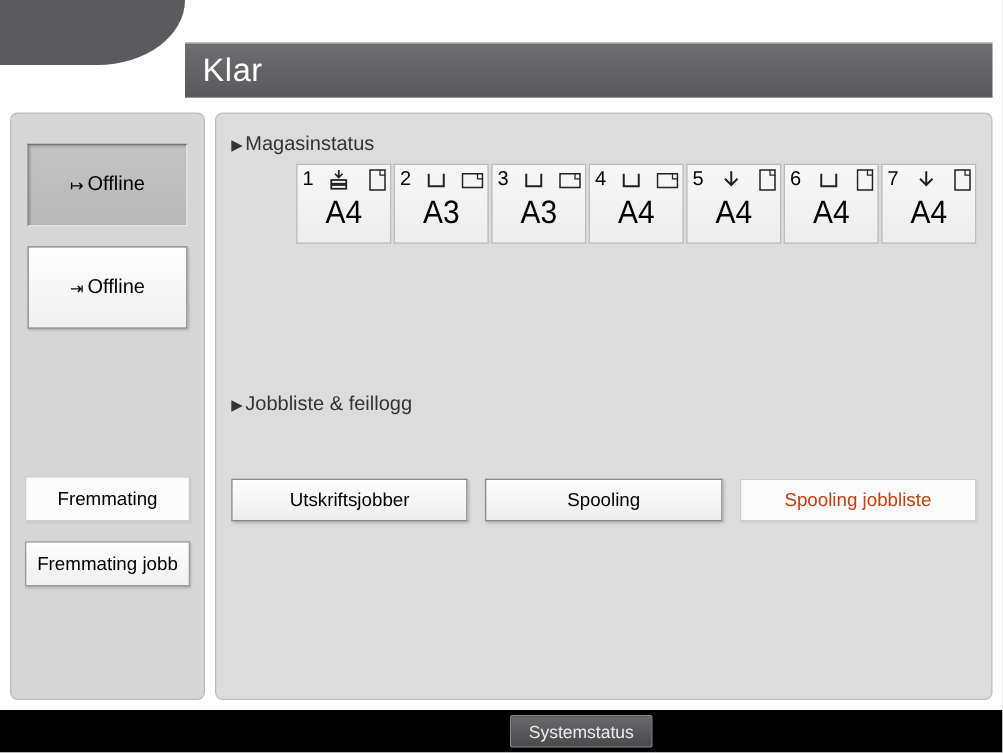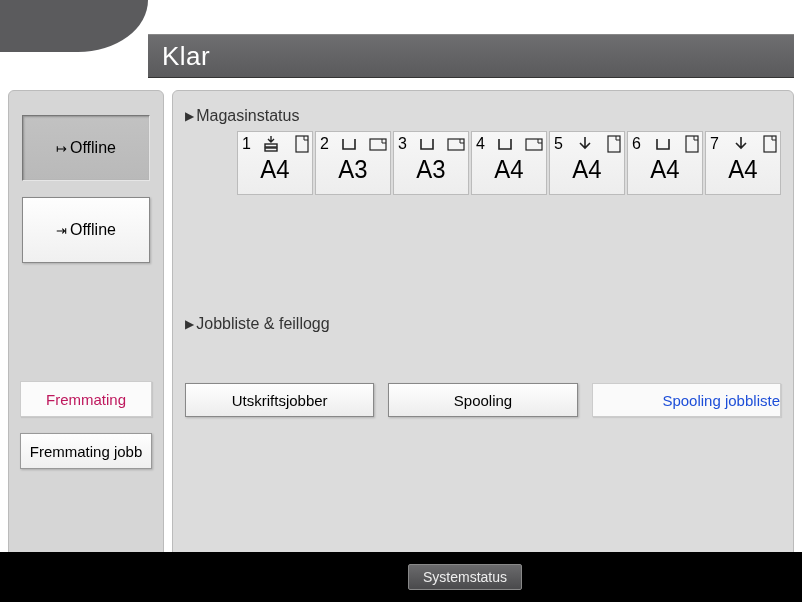--- a/index.html
+++ b/index.html
@@ -81,21 +81,21 @@
     margin: 0 auto 16px auto;
     width: 132px; height: 36px;
     display: flex; align-items: center; justify-content: center;
     font-size: 15px;
     background: linear-gradient(#fefefe, #f0f0f0);
     border: 1px solid #999;
     box-shadow: 1px 1px 2px rgba(0,0,0,0.2);
     cursor: pointer;
   }
   .wide-btn.disabled {
-    color: #be185d;
+    color: #000000;
     border-color: #ccc;
     background: #fbfbfb;
     box-shadow: 1px 1px 1px rgba(0,0,0,0.08);
     cursor: default;
   }
   
   .main {
     position: absolute;
     top: 0; left: 164px;
     width: 622px; height: 470px;
@@ -154,32 +154,31 @@
     width: 194px; height: 34px;
     background: linear-gradient(#fefefe, #ededed);
     border: 1px solid #888;
     box-shadow: 1px 1px 2px rgba(0,0,0,0.2);
     display: flex; align-items: center; justify-content: center;
     font-size: 15px;
     cursor: pointer;
     margin-top: 44px;
   }
   .job-btn.disabled {
-    color: #1d4ed8;
+    color: #c2410c;
     border-color: #ccc;
     background: #fafafa;
     box-shadow: 1px 1px 1px rgba(0,0,0,0.08);
     cursor: default;
-    justify-content: flex-end;
   }
   
   .bottombar {
     position: absolute;
     left: 0; bottom: 0;
-    width: 802px; height: 50px;
+    width: 802px; height: 34px;
     background: #000;
     display: flex; align-items: center;
     padding-left: 330px;
     gap: 8px;
   }
   .bar-btn {
     height: 26px; padding: 0 14px;
     background: linear-gradient(#6a6a6c, #4a4a4c);
     border: 1px solid #888;
     color: #eee;

